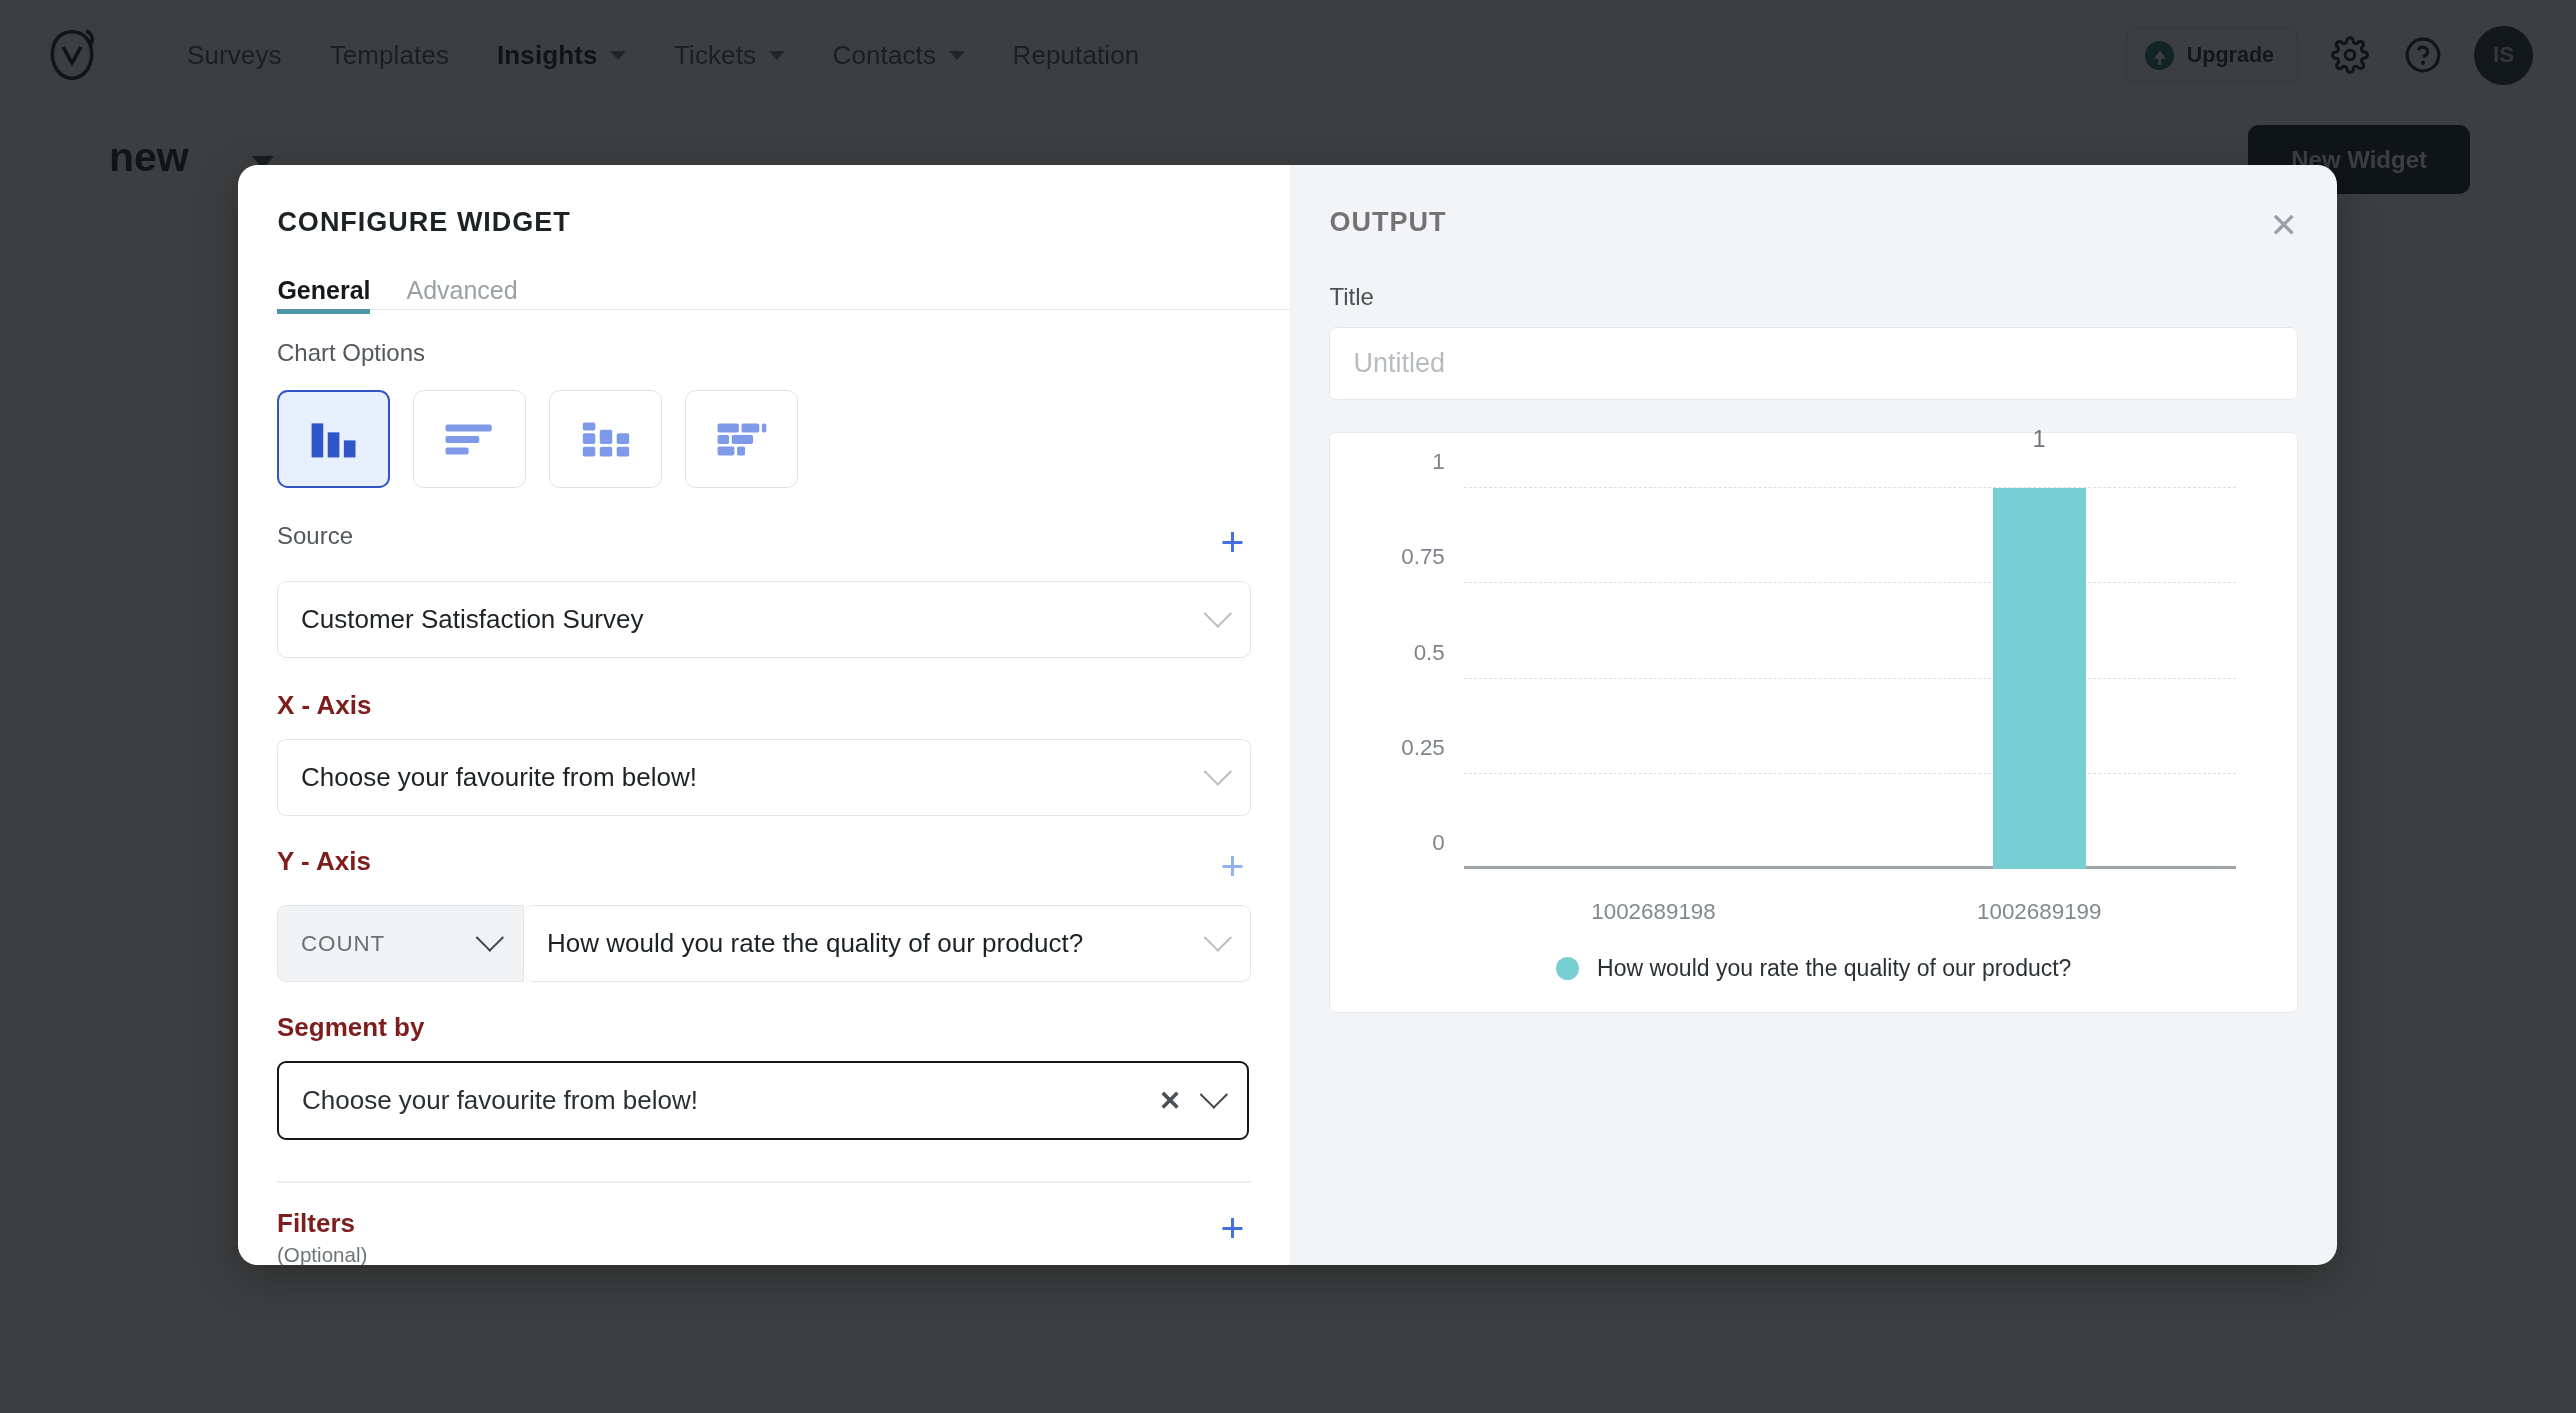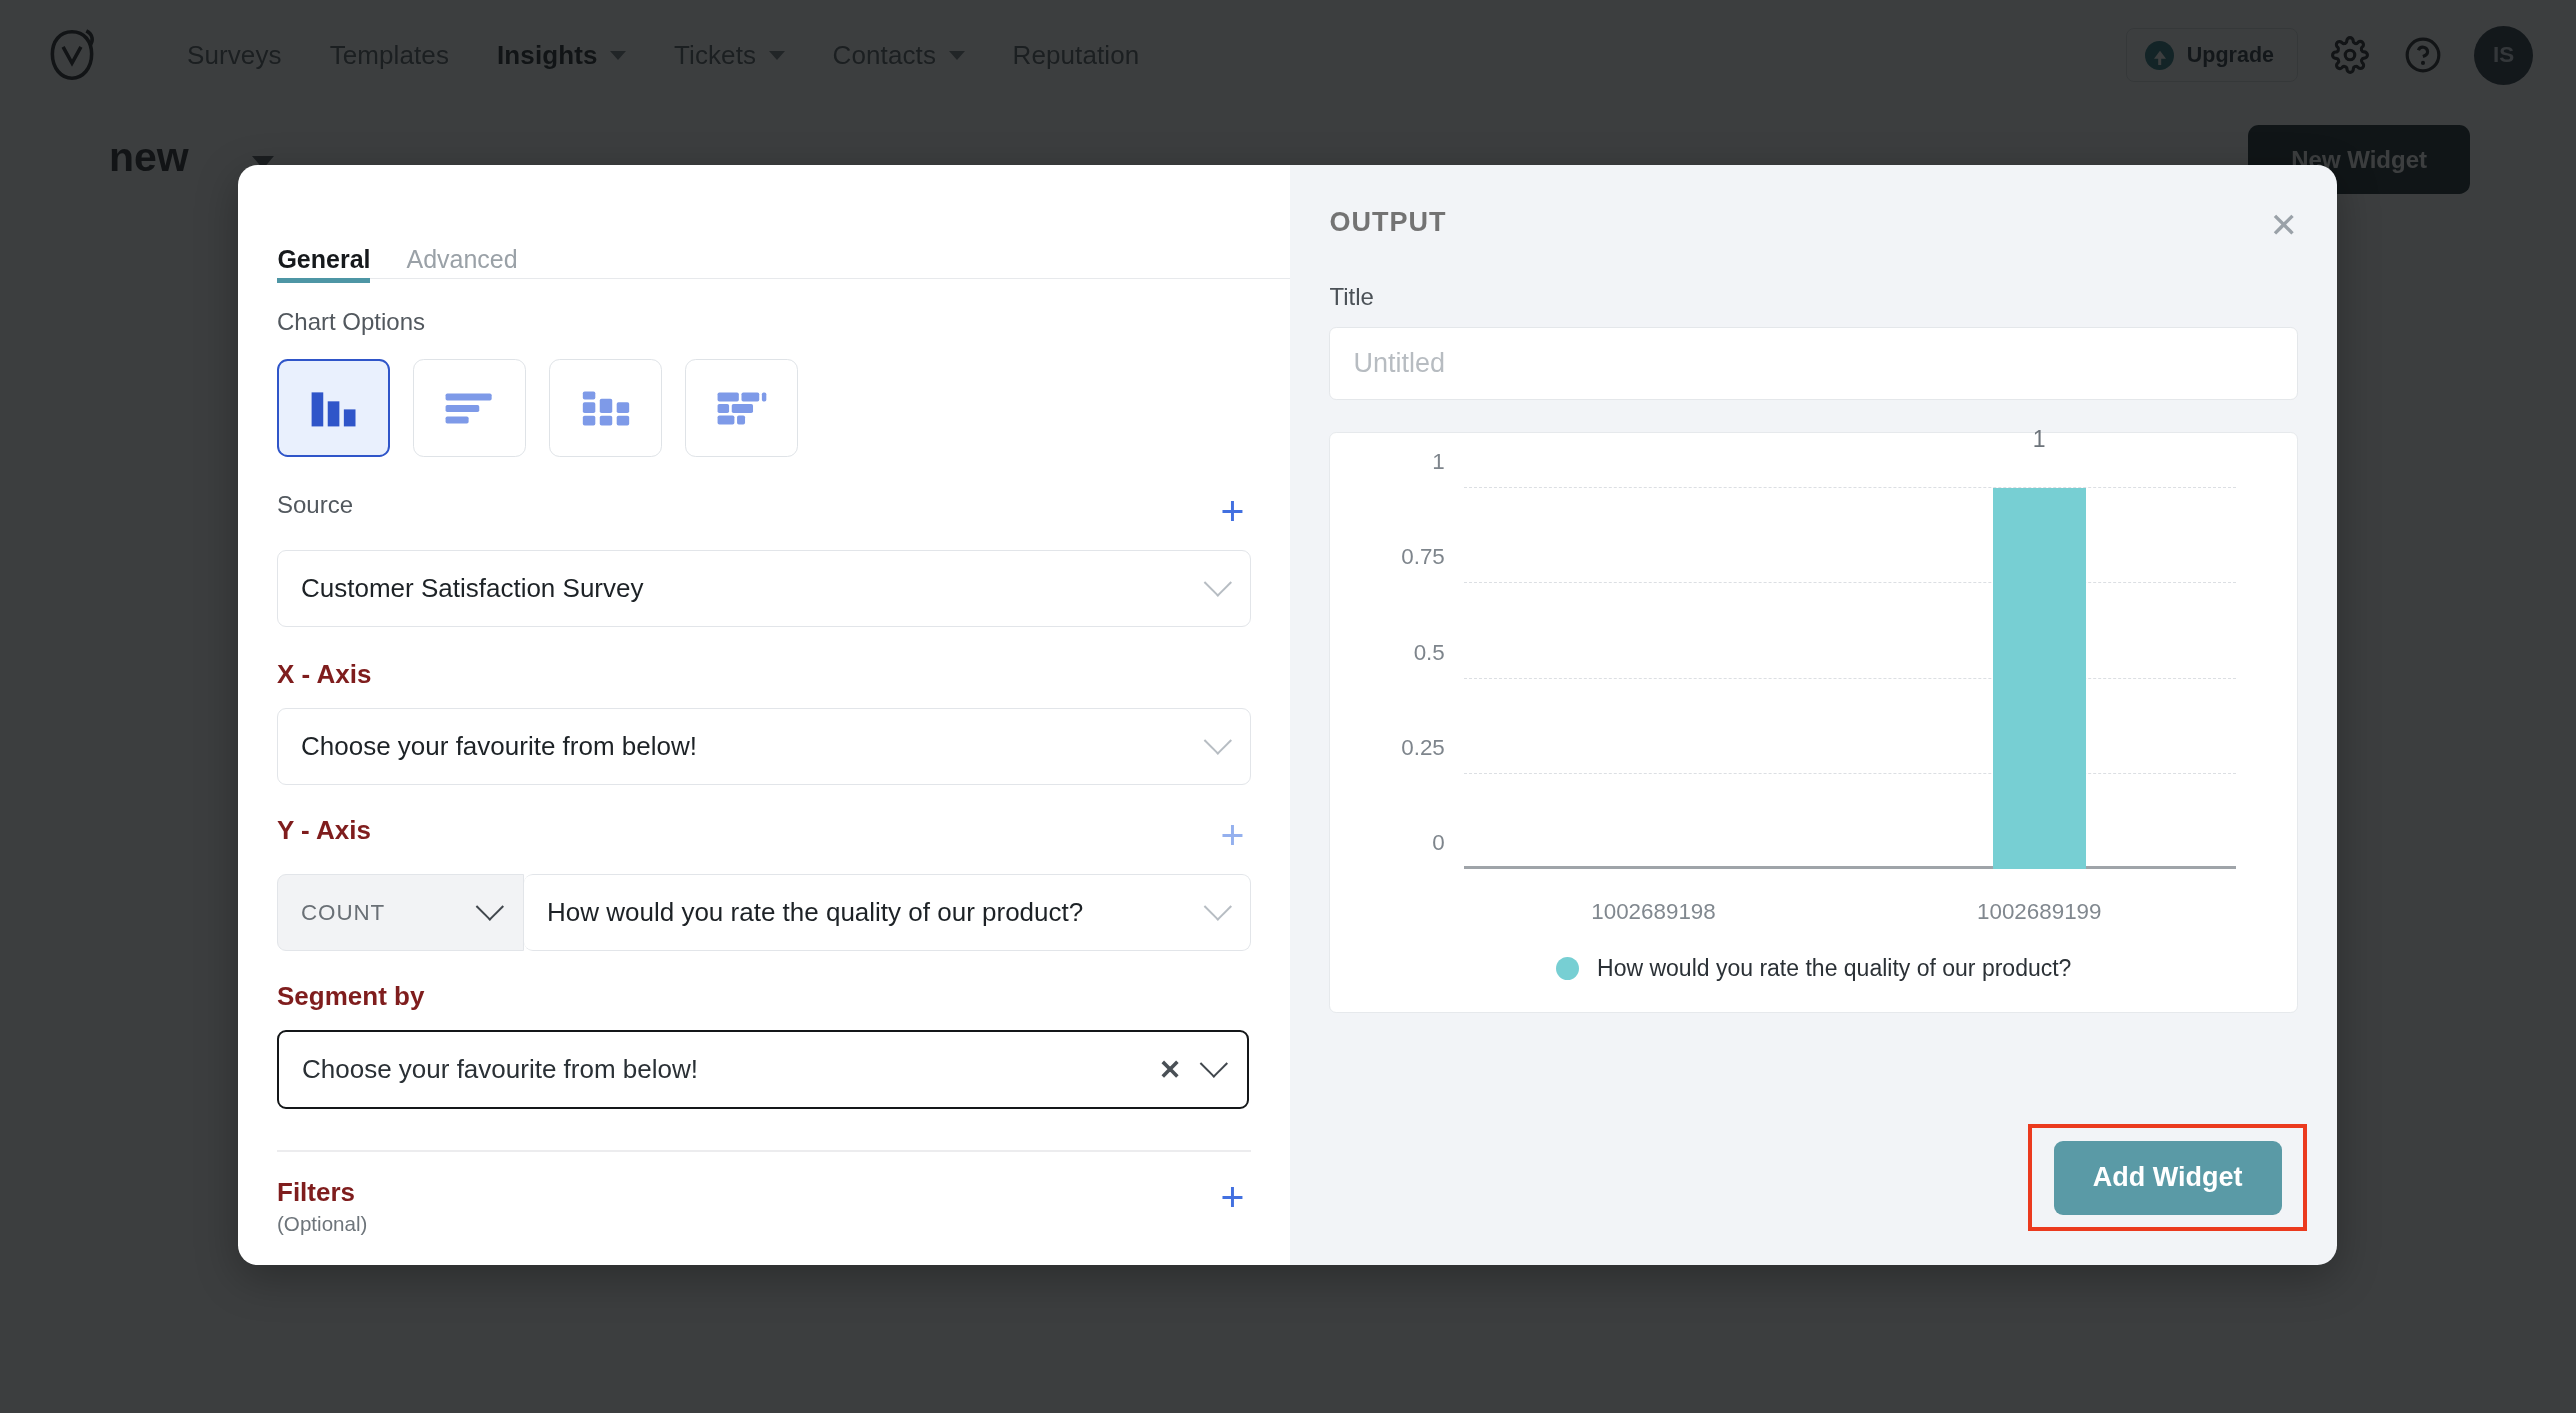--- a/index.html
+++ b/index.html
@@ -272,20 +272,21 @@
   </div>
 
 </div>
 
 <div id="overlay"></div>
 
 <div id="modal">
 
   <div class="left-pane">
     <div class="left-head">
+      <div class="modal-title">CONFIGURE WIDGET</div>
       <div class="tabs">
         <div class="tab active">General</div>
         <div class="tab">Advanced</div>
       </div>
       <div class="tabs-rule"></div>
     </div>
 
     <div class="left-body">
 
       <div style="margin-top:29px">
@@ -425,19 +426,16 @@
         <div class="xtick" style="left:24.5%">1002689198</div>
         <div class="xtick" style="left:74.5%">1002689199</div>
       </div>
 
       <div class="legend">
         <span class="legend-dot"></span>
         <span class="legend-text">How would you rate the quality of our product?</span>
       </div>
     </div>
 
-    <div class="add-wrap">
-      <button class="add-btn">Add Widget</button>
-    </div>
   </div>
 
 </div>
 
 
 </body></html>

